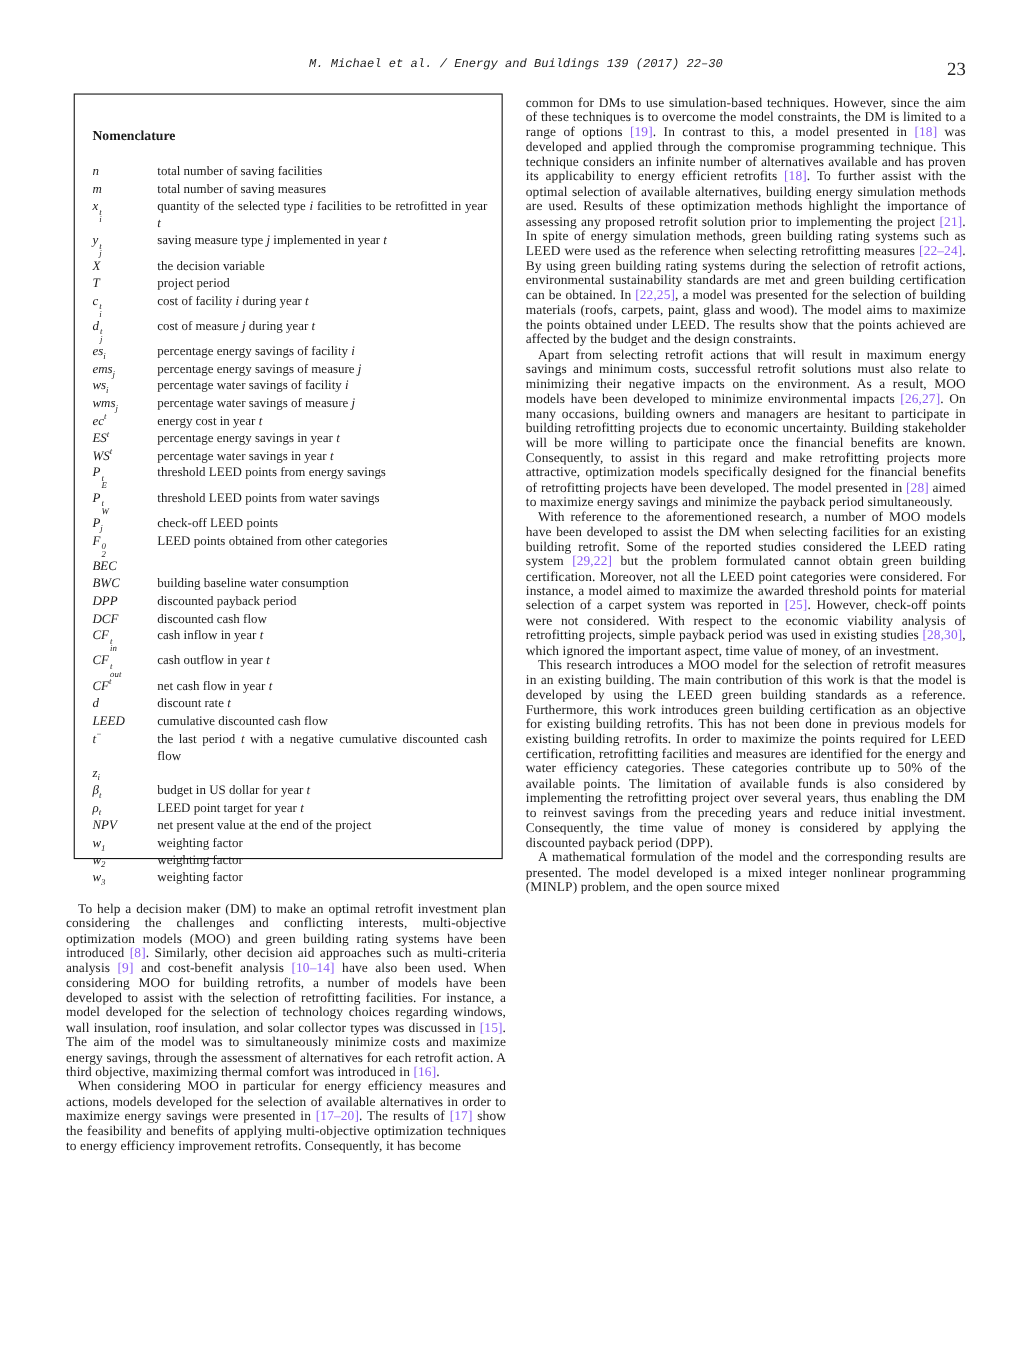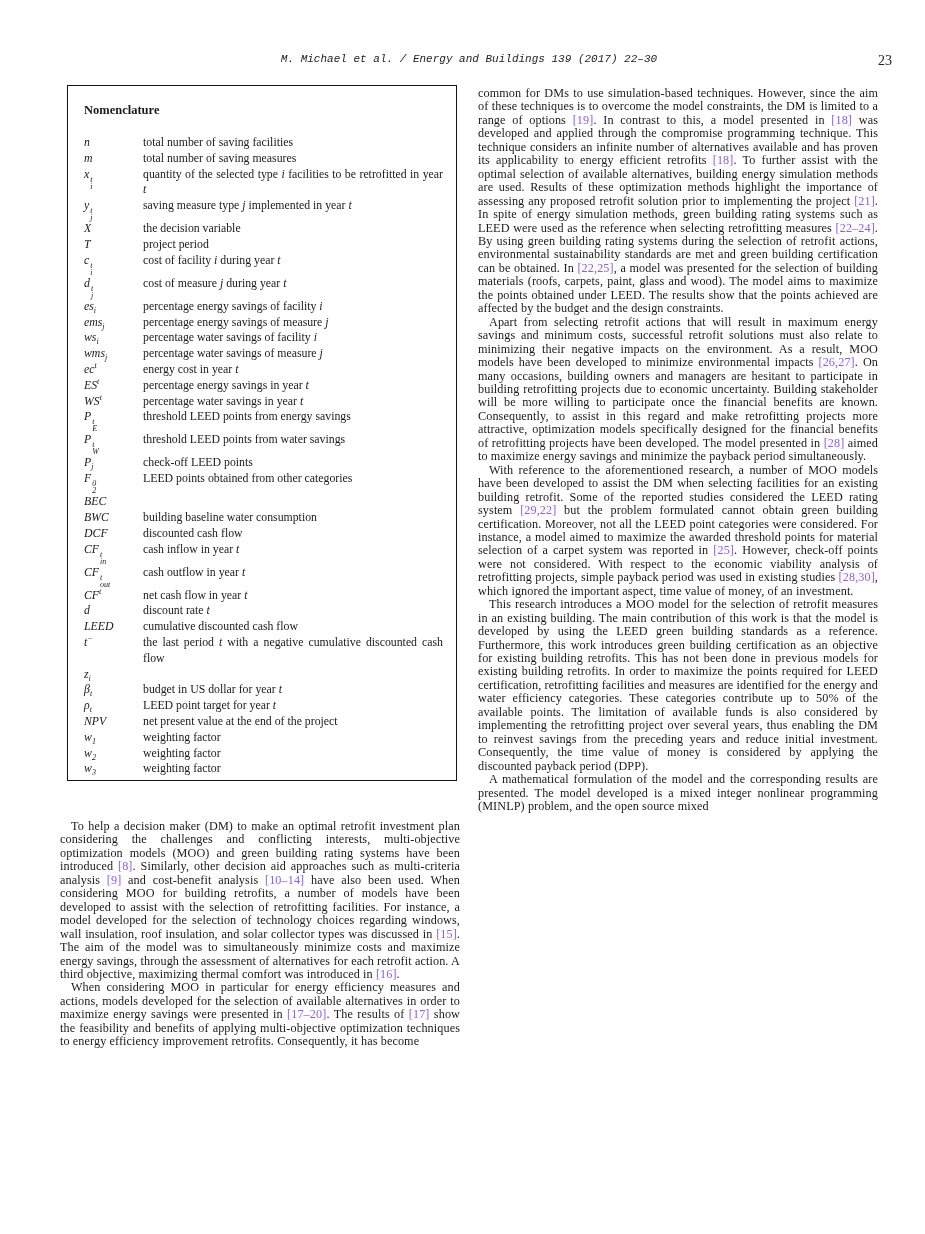--- a/index.html
+++ b/index.html
@@ -6,26 +6,26 @@
   body {
     width:925px; height:1234px; position:relative; background:#ffffff;
     font-family:"Liberation Serif","DejaVu Serif",serif; color:#1a1a1a;
     overflow:hidden;
   }
   .running-head {
     position:absolute; top:53px; left:60px; width:818px;
     text-align:center; font-style:italic; font-size:11px; color:#222;font-family:Liberation Mono, monospace;
   }
   .page-num {
-    position:absolute; top:53px; right:33px; font-size:14px; color:#222;
+    position:absolute; top:53px; right:47px; font-size:17px; color:#222;
   }
   .nom-box {
     position:absolute; left:67px; top:85px; width:390px; height:696px;
     box-sizing:border-box; border:1.2px solid #151515;
-    padding:17px 13px 0 16px;
+    padding:30px 13px 0 16px;
   }
   .nom-title { font-weight:bold; font-size:12.5px; margin:0 0 17px 0; }
   .nom-row { display:flex; font-size:11.8px; line-height:15.8px; }
   .nom-sym { width:59px; flex:none; font-style:italic; }
   .nom-def { flex:1; text-align:justify; }
   sup,sub { font-size:8px; line-height:0; font-style:italic; }
   .ss {
     display:inline-flex; flex-direction:column; font-size:8px;
     line-height:7px; vertical-align:-4px; margin-left:1px; font-style:italic;
   }
@@ -145,20 +145,24 @@
             <span>2</span>
           </span></span>
         <span class="nom-def">LEED points obtained from other categories</span>
       </div>
       <div class="nom-row">
         <span class="nom-sym"><i>BEC</i></span>
       </div>
       <div class="nom-row">
         <span class="nom-sym"><i>BWC</i></span>
         <span class="nom-def">building baseline water consumption</span>
+      </div>
+      <div class="nom-row">
+        <span class="nom-sym"><i>DPP</i></span>
+        <span class="nom-def">discounted payback period</span>
       </div>
       <div class="nom-row">
         <span class="nom-sym"><i>DCF</i></span>
         <span class="nom-def">discounted cash flow</span>
       </div>
       <div class="nom-row">
         <span class="nom-sym"><i>CF</i><span class="ss">
             <span>t</span>
             <span>in</span>
           </span></span>

